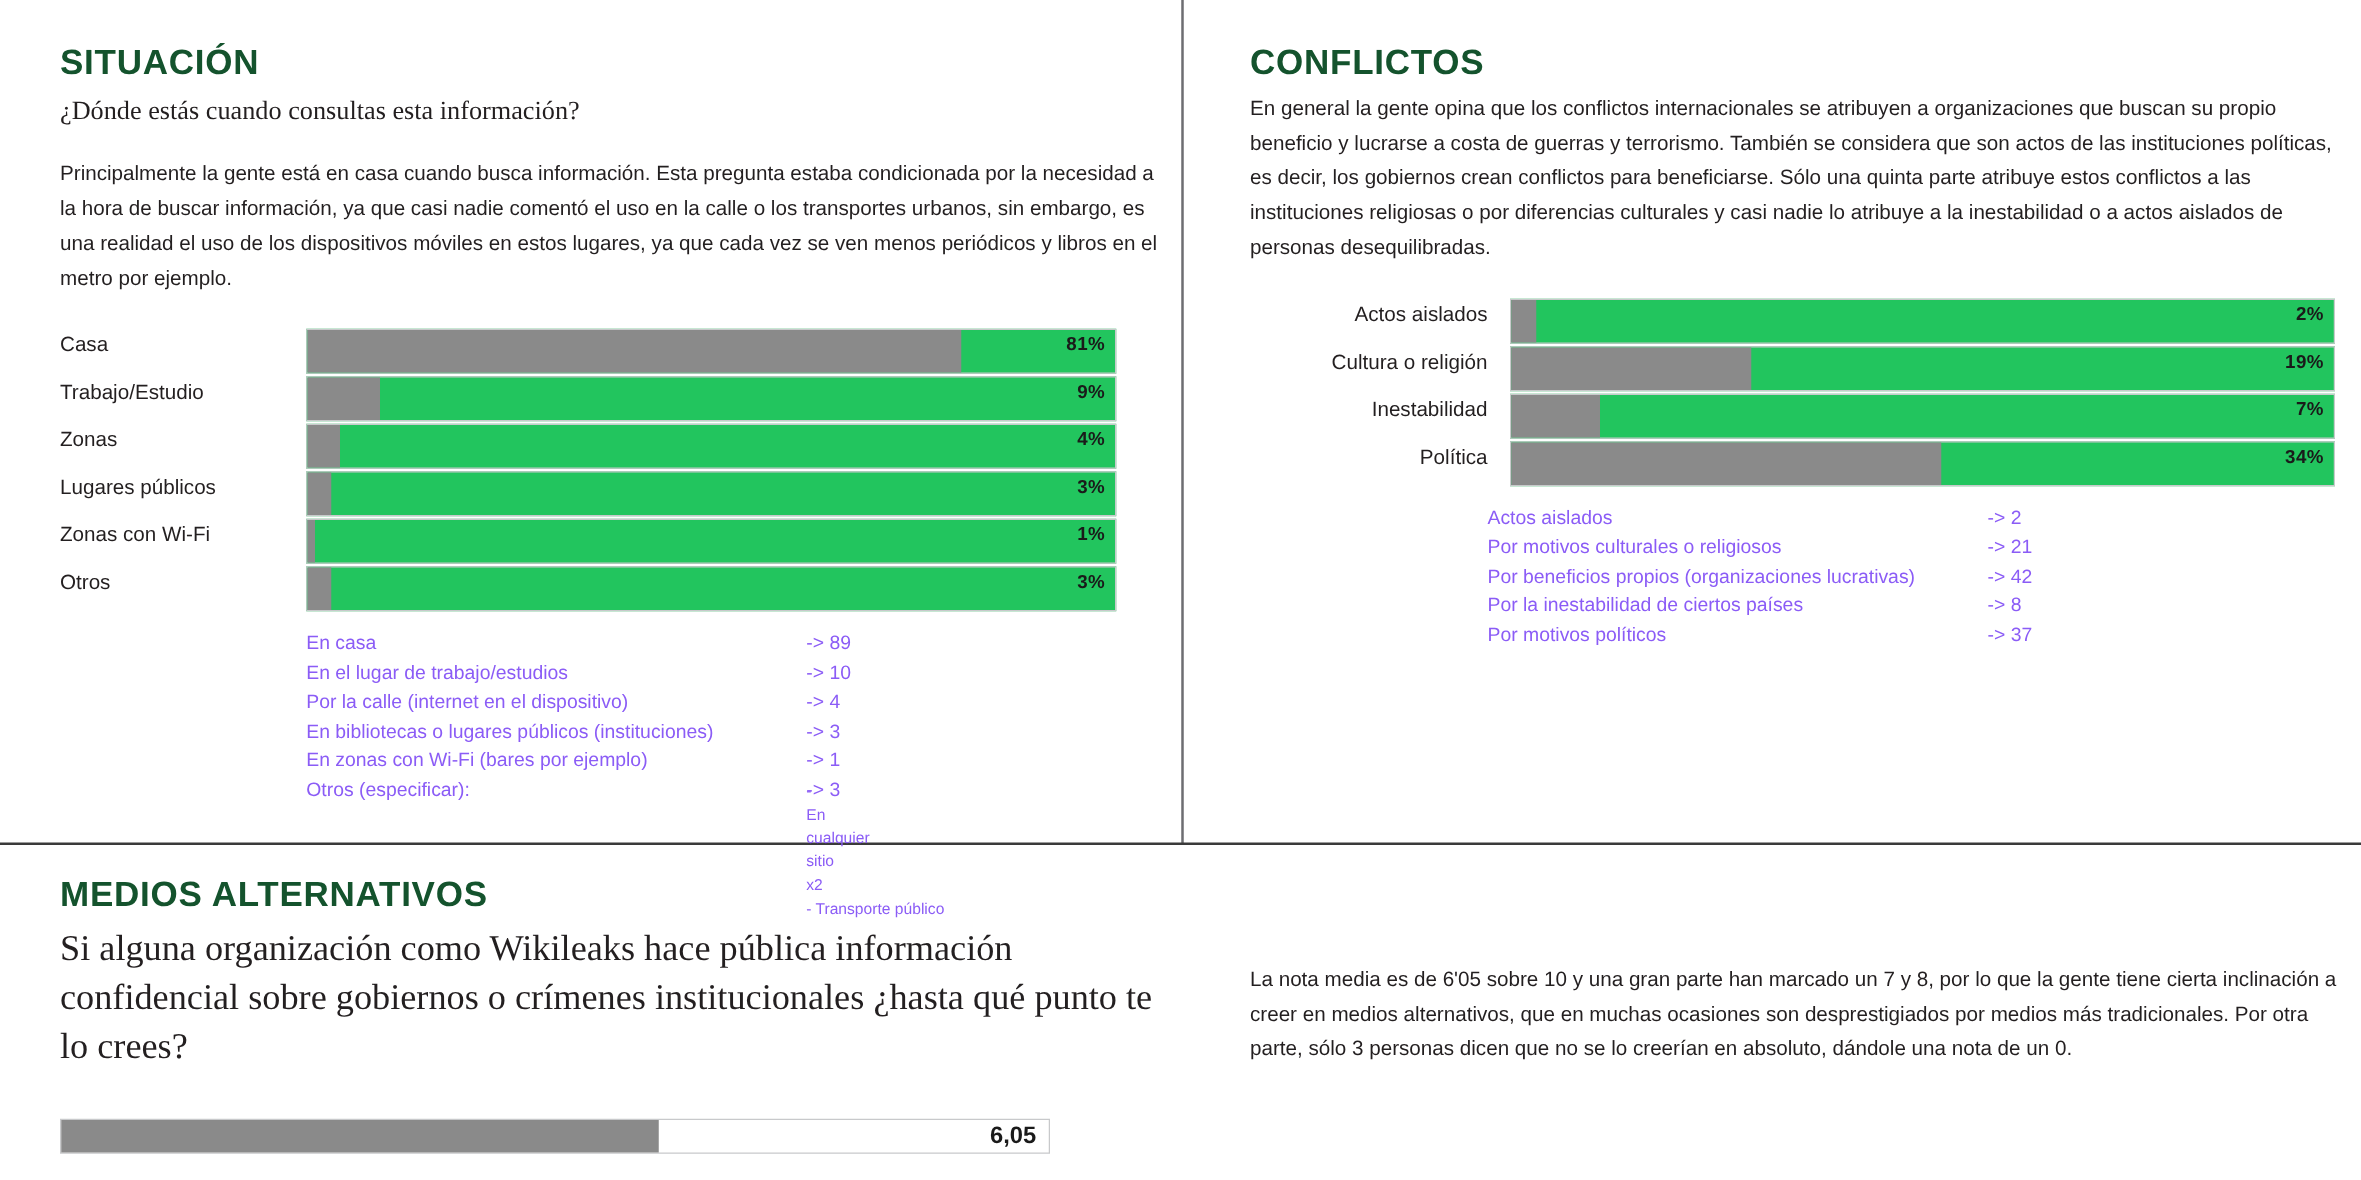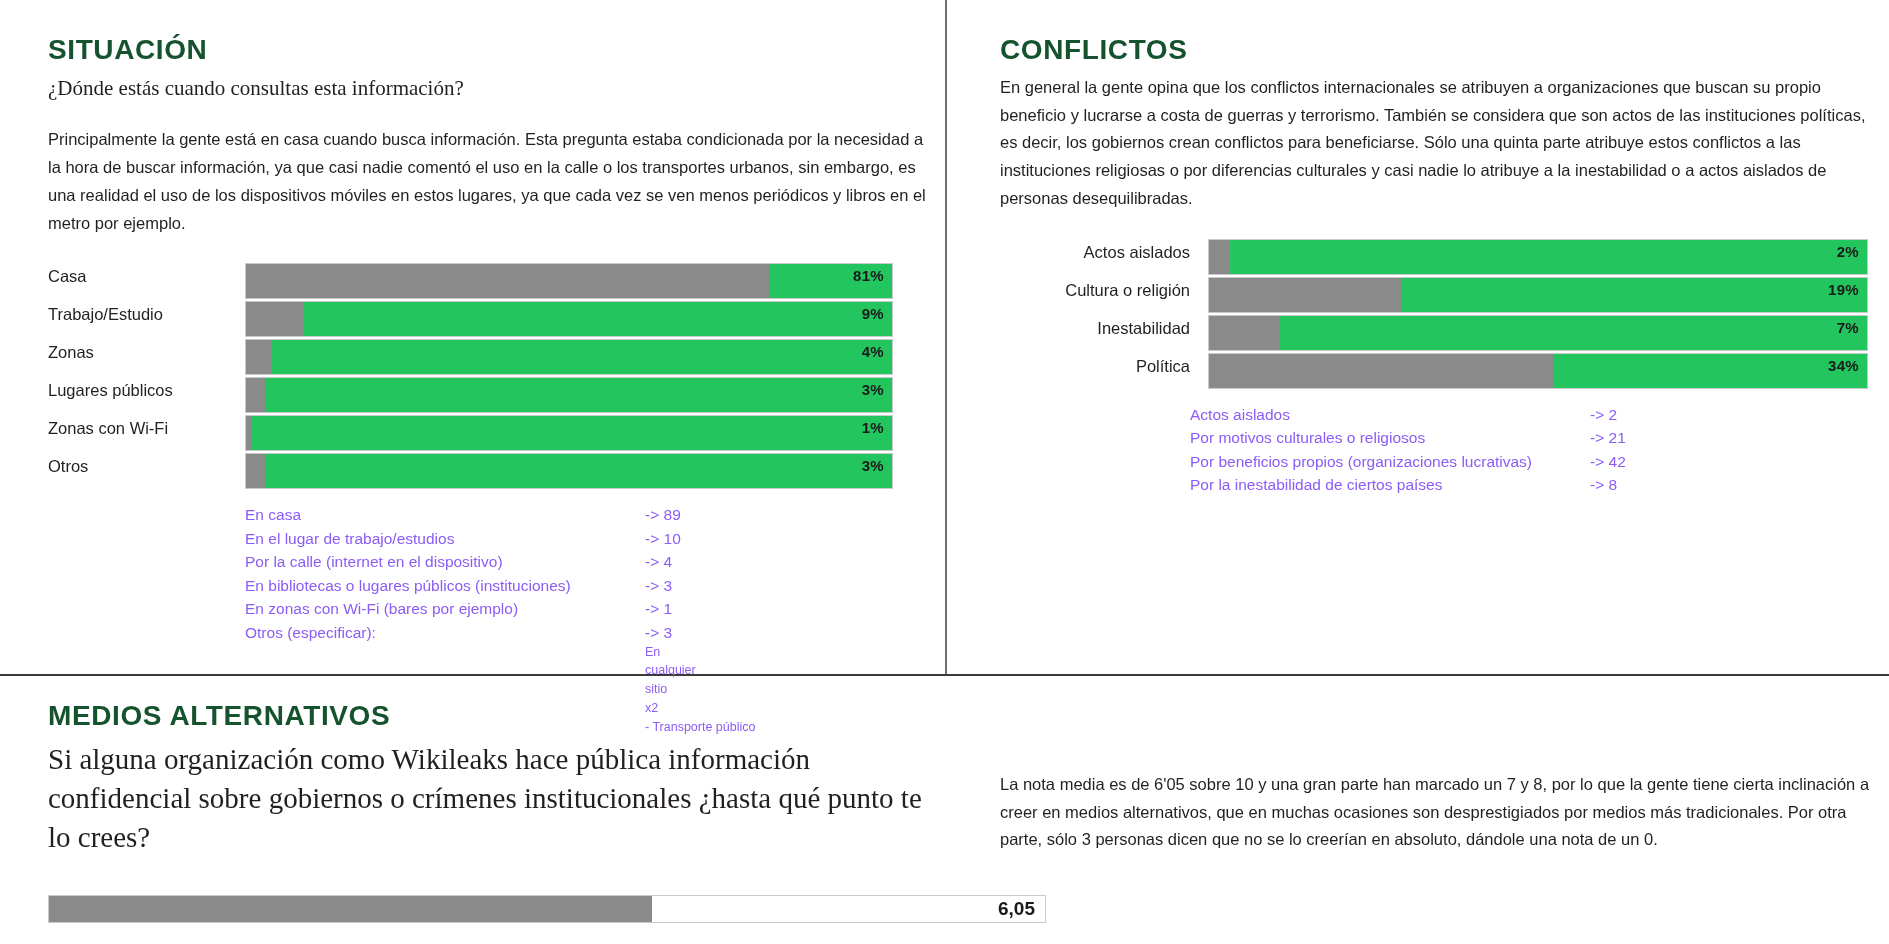--- a/index.html
+++ b/index.html
@@ -162,21 +162,21 @@
   }
   .detail-row.has-extra .detail-text { width: 160px; }
   .detail-row.has-extra .detail-extra { width: 240px; }
 
   
   .score-chart {
     margin-top: 38px;
   }
   .score-track {
     position: relative;
-    width: 998px;
+    width: 792px;
     height: 28px;
     background: #ffffff;
     border: 1px solid #c8c9cb;
     box-sizing: border-box;
   }
   .score-fill {
     position: absolute;
     left: 0; top: 0; bottom: 0;
     background: #8a8a8a;
   }
@@ -323,20 +323,24 @@
           <div class="detail-arrow">-&gt; 21</div>
         </div>
         <div class="detail-row">
           <div class="detail-text">Por beneficios propios (organizaciones lucrativas)</div>
           <div class="detail-arrow">-&gt; 42</div>
         </div>
         <div class="detail-row">
           <div class="detail-text">Por la inestabilidad de ciertos países</div>
           <div class="detail-arrow">-&gt; 8</div>
         </div>
+        <div class="detail-row">
+          <div class="detail-text">Por motivos políticos</div>
+          <div class="detail-arrow">-&gt; 37</div>
+        </div>
       </div>
   </section>
 
   <section class="panel" id="panel-medios-left">
     <h1 class="section-title">MEDIOS ALTERNATIVOS</h1>
     <h2 class="section-question">Si alguna organización como Wikileaks hace pública información confidencial sobre gobiernos o crímenes institucionales ¿hasta qué punto te lo crees?</h2>
 
     <div class="score-chart">
       <div class="score-track">
         <div class="score-fill" id="score-fill" style="width: 60.5%;"></div>

